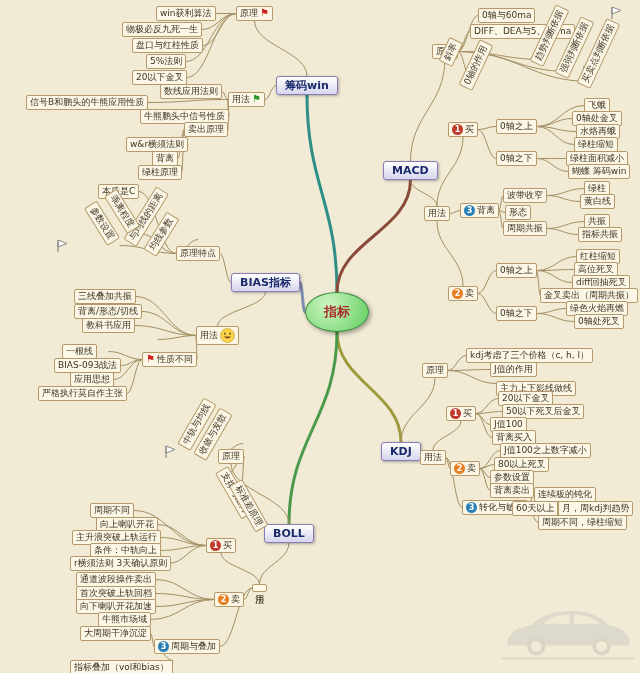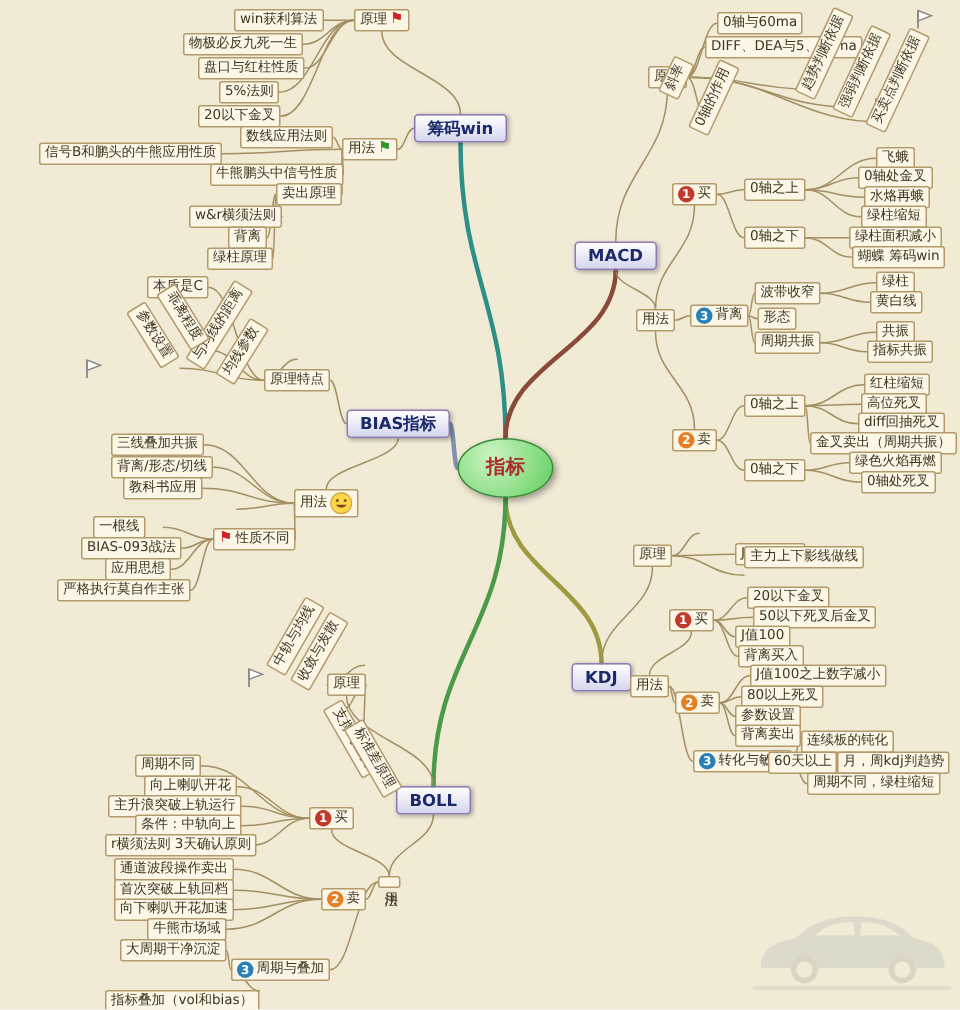--- a/index.html
+++ b/index.html
@@ -278,23 +278,24 @@
   <div class="nd" id="bias_jiaokeshu" style="left:82px;top:318px">教科书应用</div>
   <div class="nd" id="bias_houpai" style="left:142px;top:352px">
       <span class="flag red">⚑</span>
       <span>性质不同</span>
     </div>
   <div class="nd" id="bias_yigen" style="left:62px;top:344px">一根线</div>
   <div class="nd" id="bias_093" style="left:54px;top:358px">BIAS-093战法</div>
   <div class="nd" id="bias_yingyong" style="left:70px;top:372px">应用思想</div>
   <div class="nd" id="bias_yange" style="left:38px;top:386px">严格执行莫自作主张</div>
 
+  <div class="nd" id="kdj_kaolv" style="left:466px;top:348px">kdj考虑了三个价格（c, h, l）</div>
   <div class="nd" id="kdj_yuanli" style="left:422px;top:363px">原理</div>
   <div class="nd" id="kdj_jzhi" style="left:490px;top:362px">J值的作用</div>
-  <div class="nd" id="kdj_zhuli" style="left:496px;top:364px">主力上下影线做线</div>
+  <div class="nd" id="kdj_zhuli" style="left:496px;top:381px">主力上下影线做线</div>
   <div class="nd" id="kdj_yongfa" style="left:420px;top:450px">用法</div>
   <div class="nd" id="kdj_buy" style="left:446px;top:406px">
       <span class="cn red">1</span>
       <span>买</span>
     </div>
   <div class="nd" id="kdj_20" style="left:498px;top:391px">20以下金叉</div>
   <div class="nd" id="kdj_50" style="left:502px;top:404px">50以下死叉后金叉</div>
   <div class="nd" id="kdj_j100" style="left:490px;top:417px">J值100</div>
   <div class="nd" id="kdj_beili_buy" style="left:492px;top:430px">背离买入</div>
   <div class="nd" id="kdj_sell" style="left:450px;top:461px">

